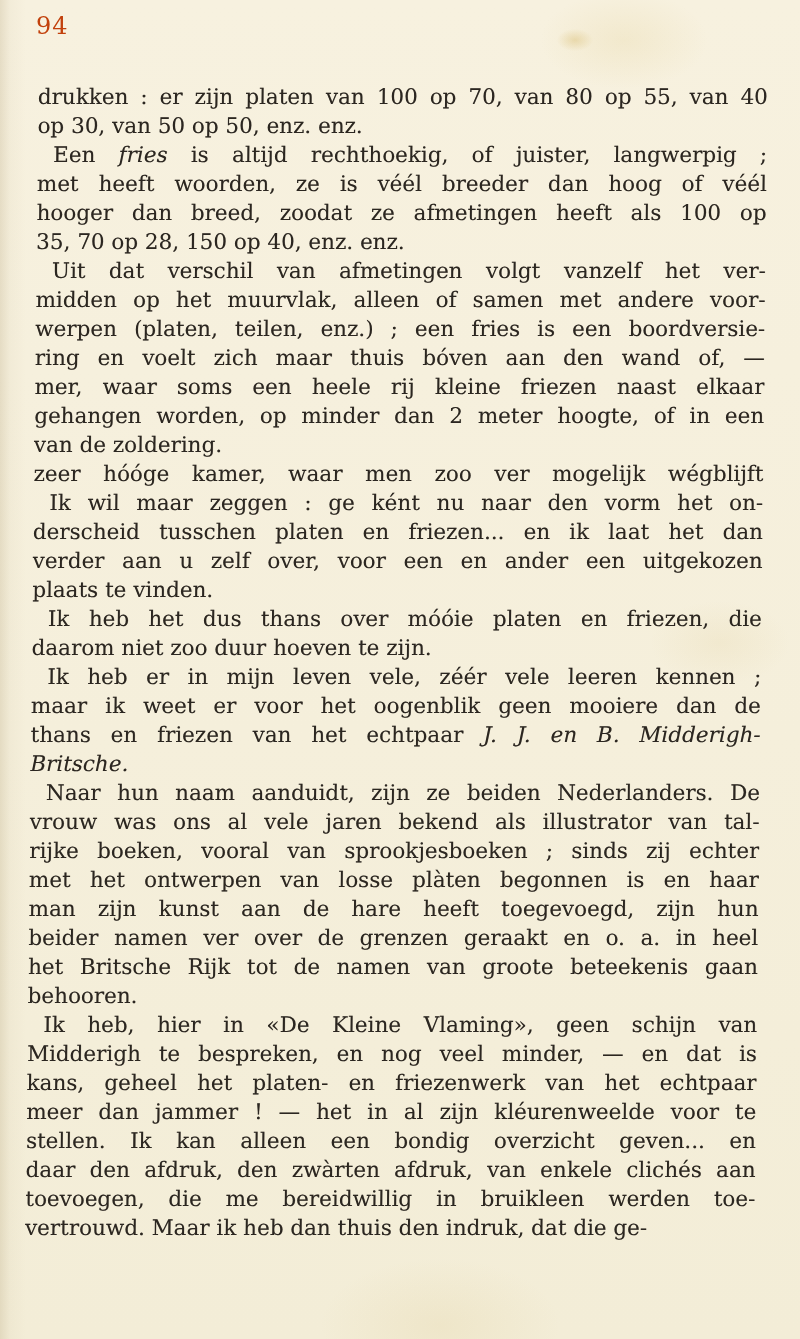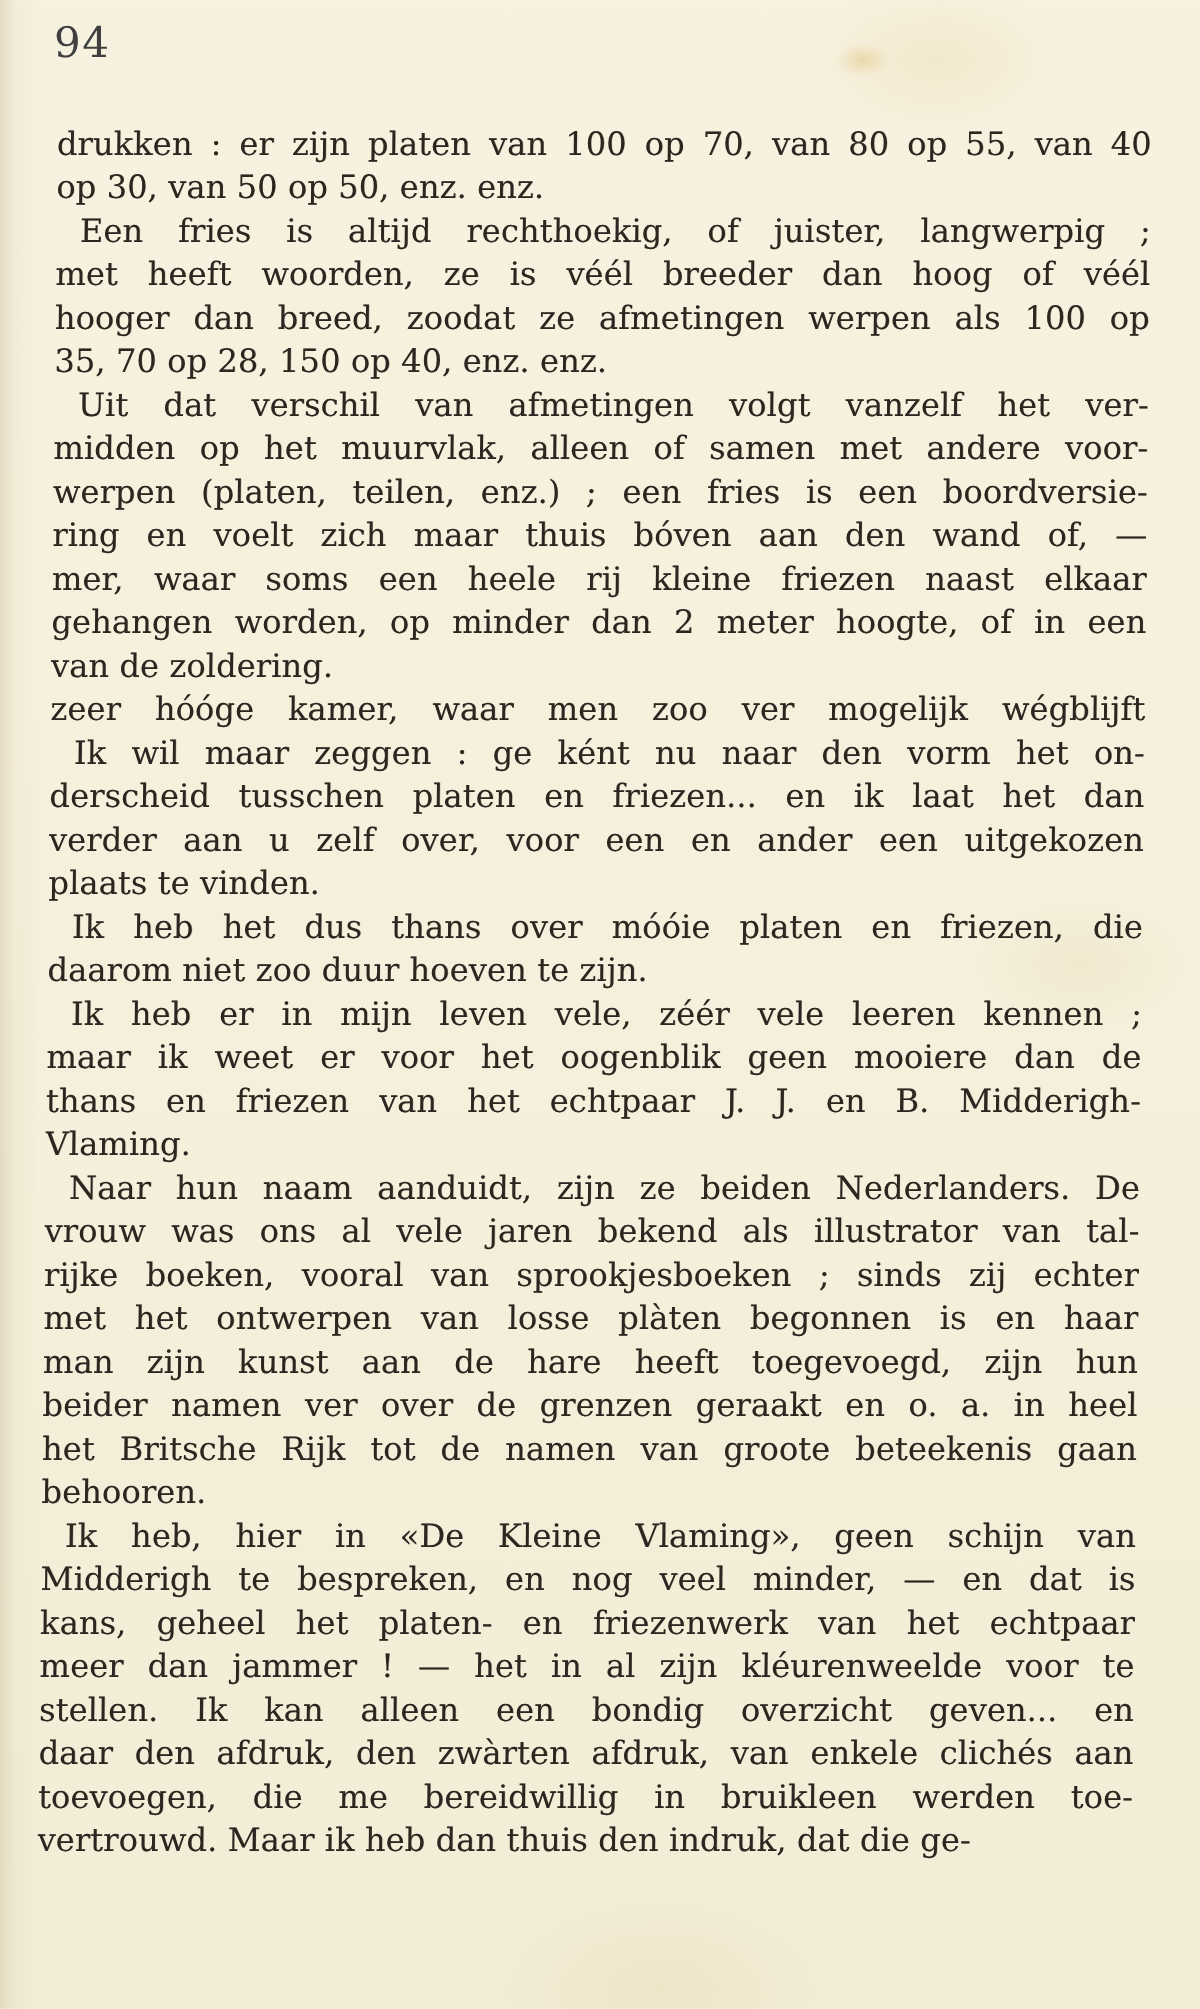--- a/index.html
+++ b/index.html
@@ -18,22 +18,22 @@
       radial-gradient(ellipse 120px 70px at 78% 3%,  rgba(216,190,110,0.16), rgba(216,190,110,0) 70%),
       radial-gradient(ellipse 100px 60px at 90% 48%, rgba(212,186,115,0.12), rgba(212,186,115,0) 70%),
       radial-gradient(ellipse 160px 90px at 55% 99%, rgba(210,185,115,0.14), rgba(210,185,115,0) 75%),
       linear-gradient(90deg, rgba(160,140,95,0.20) 0px, rgba(160,140,95,0.05) 10px, rgba(160,140,95,0) 26px),
       linear-gradient(180deg, #f7f1df 0%, #f5efdb 55%, #f3edd7 100%);
   }
   .page-number {
     position: absolute;
     left: 36px;
     top: 12px;
-    font-size: 28px;
-    color: #404040;
+    font-size: 24px;
+    color: #c2410c;
     letter-spacing: 1px;
   }
   .body-text {
     position: absolute;
     left: 38px;
     top: 82px;
     width: 730px;
     transform: skewX(-0.65deg);
     transform-origin: 0 0;
     color: #2b2620;
@@ -49,52 +49,53 @@
     white-space: nowrap;
   }
   .line.para-end {
     text-align-last: left;
     white-space: normal;
   }
   .line.indent {
     text-indent: 16px;
   }
   .italic {
+    font-style: italic;
   }
 </style>
 </head>
 <body>
 
 <div class="page-number">94</div>
 
 <div class="body-text">
     <div class="line"><span class="roman">drukken : er zijn platen van 100 op 70, van 80 op 55, van 40</span></div>
     <div class="line para-end"><span class="roman">op 30, van 50 op 50, enz. enz.</span></div>
     <div class="line indent"><span class="roman">Een </span><span class="italic">fries</span><span class="roman"> is altijd rechthoekig, of juister, langwerpig ;</span></div>
     <div class="line"><span class="roman">met heeft woorden, ze is véél breeder dan hoog of véél</span></div>
-    <div class="line"><span class="roman">hooger dan breed, zoodat ze afmetingen werpen als 100 op</span></div>
+    <div class="line"><span class="roman">hooger dan breed, zoodat ze afmetingen heeft als 100 op</span></div>
     <div class="line para-end"><span class="roman">35, 70 op 28, 150 op 40, enz. enz.</span></div>
     <div class="line indent"><span class="roman">Uit dat verschil van afmetingen volgt vanzelf het ver-</span></div>
     <div class="line"><span class="roman">midden op het muurvlak, alleen of samen met andere voor-</span></div>
     <div class="line"><span class="roman">werpen (platen, teilen, enz.) ; een fries is een boordversie-</span></div>
     <div class="line"><span class="roman">ring en voelt zich maar thuis bóven aan den wand of, —</span></div>
     <div class="line"><span class="roman">mer, waar soms een heele rij kleine friezen naast elkaar</span></div>
     <div class="line"><span class="roman">gehangen worden, op minder dan 2 meter hoogte, of in een</span></div>
     <div class="line para-end"><span class="roman">van de zoldering.</span></div>
     <div class="line"><span class="roman">zeer hóóge kamer, waar men zoo ver mogelijk wégblijft</span></div>
     <div class="line indent"><span class="roman">Ik wil maar zeggen : ge ként nu naar den vorm het on-</span></div>
     <div class="line"><span class="roman">derscheid tusschen platen en friezen... en ik laat het dan</span></div>
     <div class="line"><span class="roman">verder aan u zelf over, voor een en ander een uitgekozen</span></div>
     <div class="line para-end"><span class="roman">plaats te vinden.</span></div>
     <div class="line indent"><span class="roman">Ik heb het dus thans over móóie platen en friezen, die</span></div>
     <div class="line para-end"><span class="roman">daarom niet zoo duur hoeven te zijn.</span></div>
     <div class="line indent"><span class="roman">Ik heb er in mijn leven vele, zéér vele leeren kennen ;</span></div>
     <div class="line"><span class="roman">maar ik weet er voor het oogenblik geen mooiere dan de</span></div>
     <div class="line"><span class="roman">thans en friezen van het echtpaar </span><span class="italic">J. J. en B. Midderigh-</span></div>
-    <div class="line para-end"><span class="italic">Vlaming.</span></div>
+    <div class="line para-end"><span class="italic">Britsche.</span></div>
     <div class="line indent"><span class="roman">Naar hun naam aanduidt, zijn ze beiden Nederlanders. De</span></div>
     <div class="line"><span class="roman">vrouw was ons al vele jaren bekend als illustrator van tal-</span></div>
     <div class="line"><span class="roman">rijke boeken, vooral van sprookjesboeken ; sinds zij echter</span></div>
     <div class="line"><span class="roman">met het ontwerpen van losse plàten begonnen is en haar</span></div>
     <div class="line"><span class="roman">man zijn kunst aan de hare heeft toegevoegd, zijn hun</span></div>
     <div class="line"><span class="roman">beider namen ver over de grenzen geraakt en o. a. in heel</span></div>
     <div class="line"><span class="roman">het Britsche Rijk tot de namen van groote beteekenis gaan</span></div>
     <div class="line para-end"><span class="roman">behooren.</span></div>
     <div class="line indent"><span class="roman">Ik heb, hier in «De Kleine Vlaming», geen schijn van</span></div>
     <div class="line"><span class="roman">Midderigh te bespreken, en nog veel minder, — en dat is</span></div>

